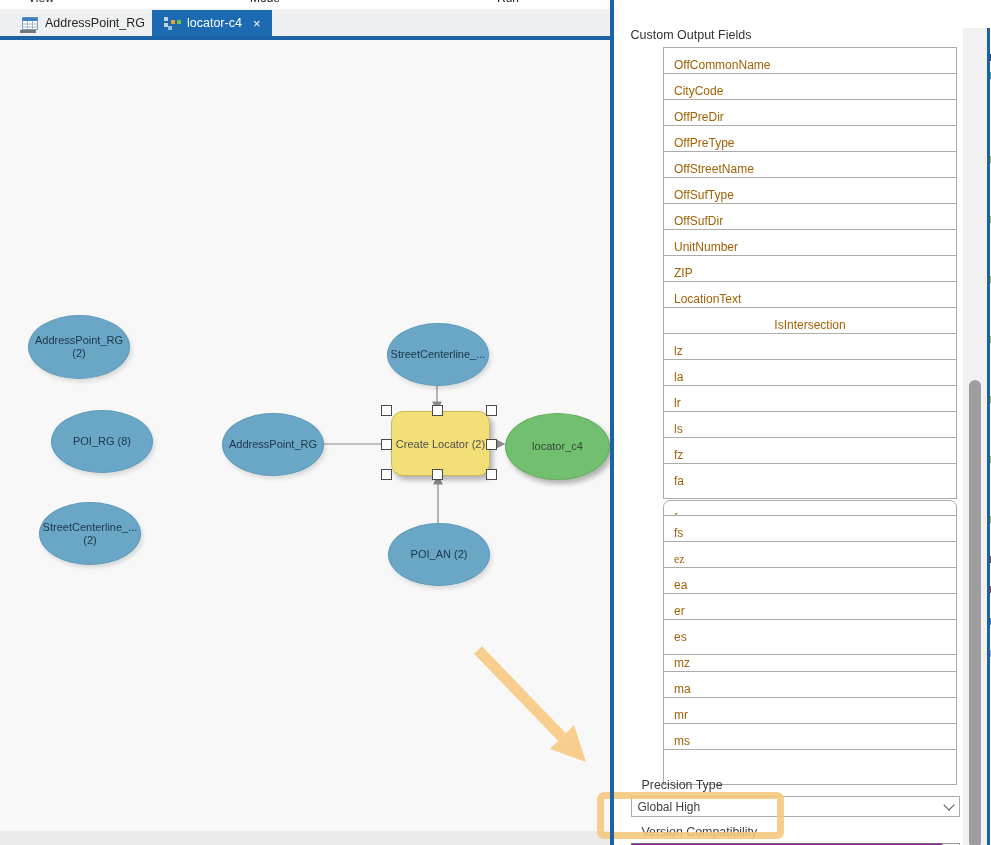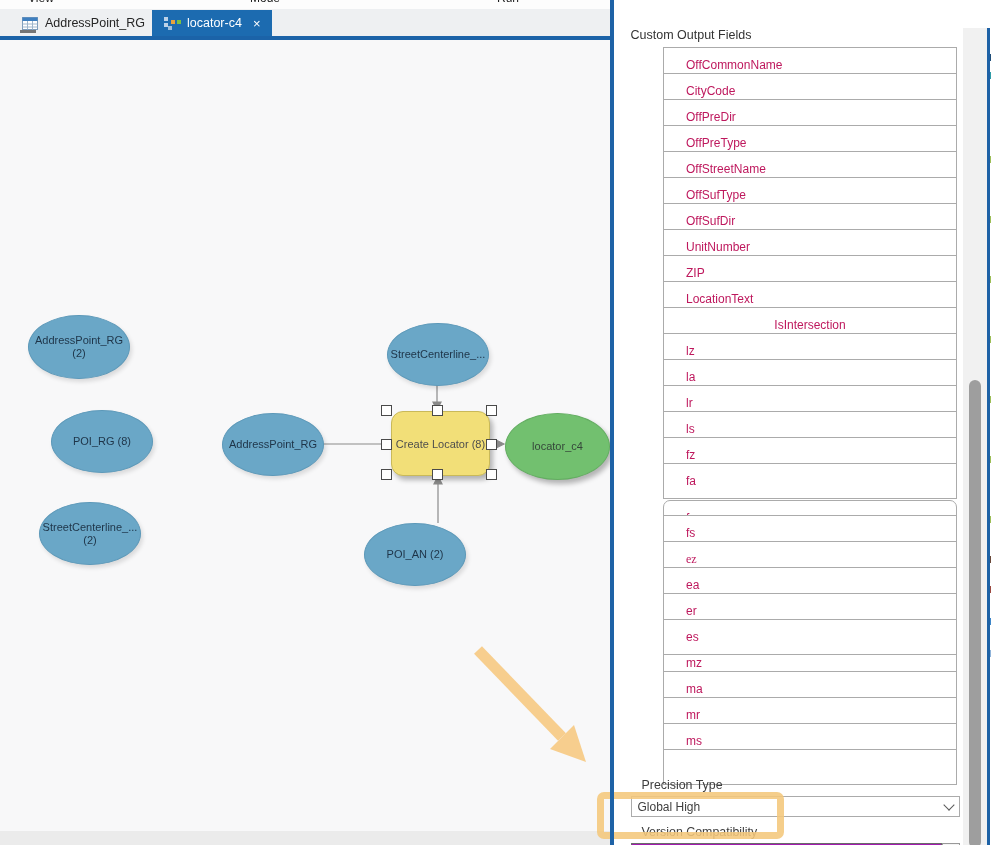--- a/index.html
+++ b/index.html
@@ -49,21 +49,21 @@
   #connectors{left:0;top:0;width:610px;height:805px;pointer-events:none;}
 
   
   #hsb-track{left:0;top:791px;width:610px;height:14px;background:#ebebeb;}
 
   
   #panel{left:613.5px;top:0;width:377.5px;height:845px;background:#ffffff;margin-top:28px;}
   #panel-title{left:17px;top:0px;font-size:12.5px;color:#333;}
   .fld{position:absolute;left:49.5px;width:294px;height:36px;box-sizing:border-box;
        border:1px solid #ababab;background:#fff;font-family:"Liberation Sans",sans-serif;
-       font-size:12px;color:#be185d;padding:0 22px;outline:none;}
+       font-size:12px;color:#a16207;padding:0 10px;outline:none;}
   .plabel{position:absolute;left:28px;font-size:12.4px;color:#3c3c3c;}
   .combo{position:absolute;left:17px;width:329px;height:21px;box-sizing:border-box;
          border:1px solid #ababab;background:#fff;display:flex;align-items:center;
          font-size:12px;color:#3f3f3f;padding:0 6px;justify-content:space-between;}
   .chev{width:7px;height:7px;border-right:1.6px solid #5a5a5a;border-bottom:1.6px solid #5a5a5a;
         transform:rotate(45deg);margin-top:-4px;}
   #ver-field{position:absolute;left:17px;top:815px;width:311px;height:38px;box-sizing:border-box;
              border:1px solid #6a6a6a;background:#a21caf;display:flex;align-items:center;
              font-size:16px;padding:0 4px;}
   #ver-field .sel{background:#a3c7eb;color:#142b45;padding:0 2px;}
@@ -147,26 +147,26 @@
     <span>StreetCenterline_...</span>
     <span>(2)</span>
   </div>
 
   <div class="node blue" style="left:222px;top:373px;width:100px;height:61px;">
     <span>AddressPoint_RG</span>
   </div>
   <div class="node blue" style="left:387px;top:283px;width:100px;height:61px;">
     <span>StreetCenterline_...</span>
   </div>
-  <div class="node blue" style="left:364px;top:483px;width:100px;height:61px;">
+  <div class="node blue" style="left:388px;top:483px;width:100px;height:61px;">
     <span>POI_AN (2)</span>
   </div>
 
   <div id="tool" class="abs">
-    <span>Create Locator (8)</span>
+    <span>Create Locator (2)</span>
   </div>
   <div class="node green" style="left:505px;top:373px;width:103px;height:65px;">
     <span>locator_c4</span>
   </div>
 
   <div class="handle" style="left:380.5px;top:364.5px;"></div>
   <div class="handle" style="left:431.5px;top:364.5px;"></div>
   <div class="handle" style="left:485.5px;top:364.5px;"></div>
   <div class="handle" style="left:380.5px;top:398.5px;"></div>
   <div class="handle" style="left:485.5px;top:398.5px;"></div>

